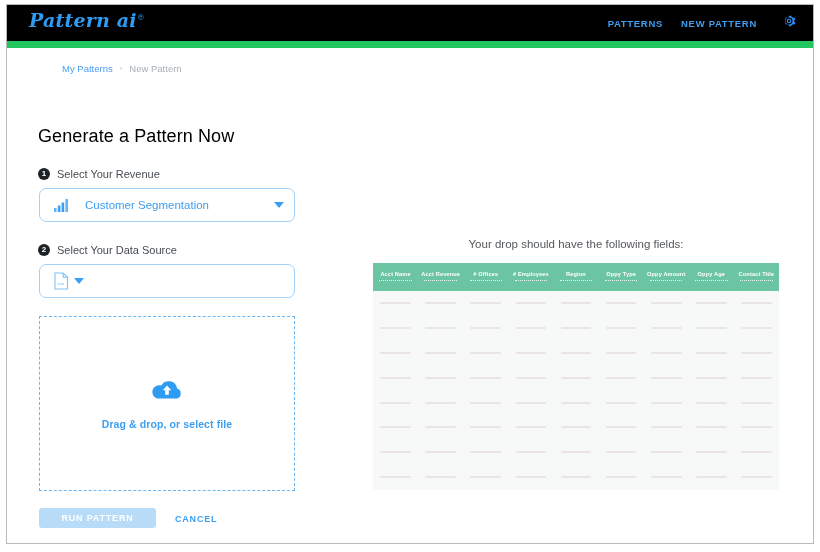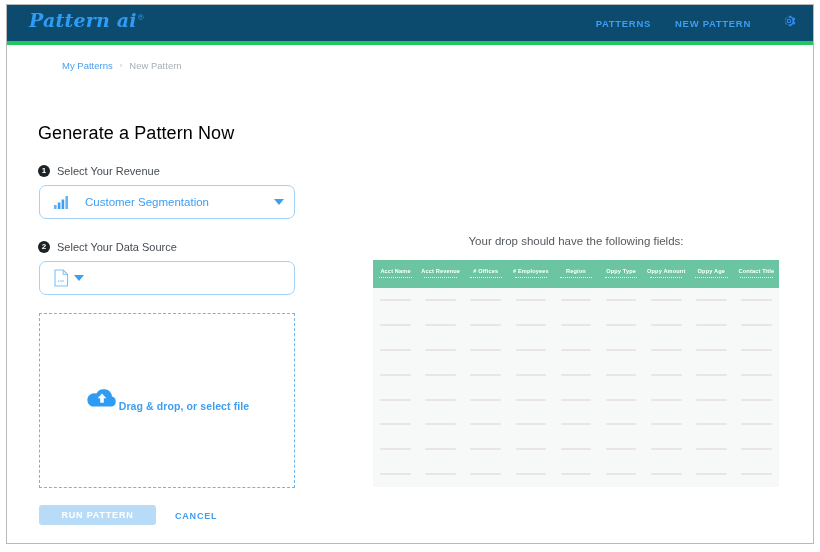--- a/index.html
+++ b/index.html
@@ -25,22 +25,22 @@
     background: #ffffff;
     border: 1px solid #b9b9b9;
     box-sizing: border-box;
     overflow: hidden;
   }
 
   
   #topbar {
     position: relative;
     height: 36px;
-    border-bottom: 4px solid #22c55e;
-    background: #0c4a6e;
+    border-bottom: 7px solid #22c55e;
+    background: #000000;
   }
   #logo {
     position: absolute;
     left: 22px;
     top: 4px;
     font-family: "DejaVu Serif", serif;
     font-style: italic;
     font-weight: bold;
     font-size: 19px;
     color: #2f9cf4;
@@ -52,21 +52,21 @@
     font-style: normal;
     font-weight: normal;
   }
   #topnav {
     position: absolute;
     right: 16px;
     top: 0;
     height: 36px;
     display: flex;
     align-items: center;
-    gap: 24px;
+    gap: 18px;
   }
   .navlink {
     font-size: 9.5px;
     font-weight: bold;
     letter-spacing: 0.7px;
     color: #3d9ef2;
     cursor: pointer;
     white-space: nowrap;
   }
   #gear-btn {
@@ -166,20 +166,21 @@
   
   #dropzone {
     position: absolute;
     left: 32px;
     top: 268px;
     width: 256px;
     height: 175px;
     border: 1px dashed #6bb6f0;
     box-sizing: border-box;
     display: flex;
+    flex-direction: column;
     align-items: center;
     justify-content: center;
     cursor: pointer;
     background: #ffffff;
   }
   #dropzone-label {
     margin-top: 11px;
     font-size: 10.5px;
     font-weight: bold;
     color: #3d9ef2;

